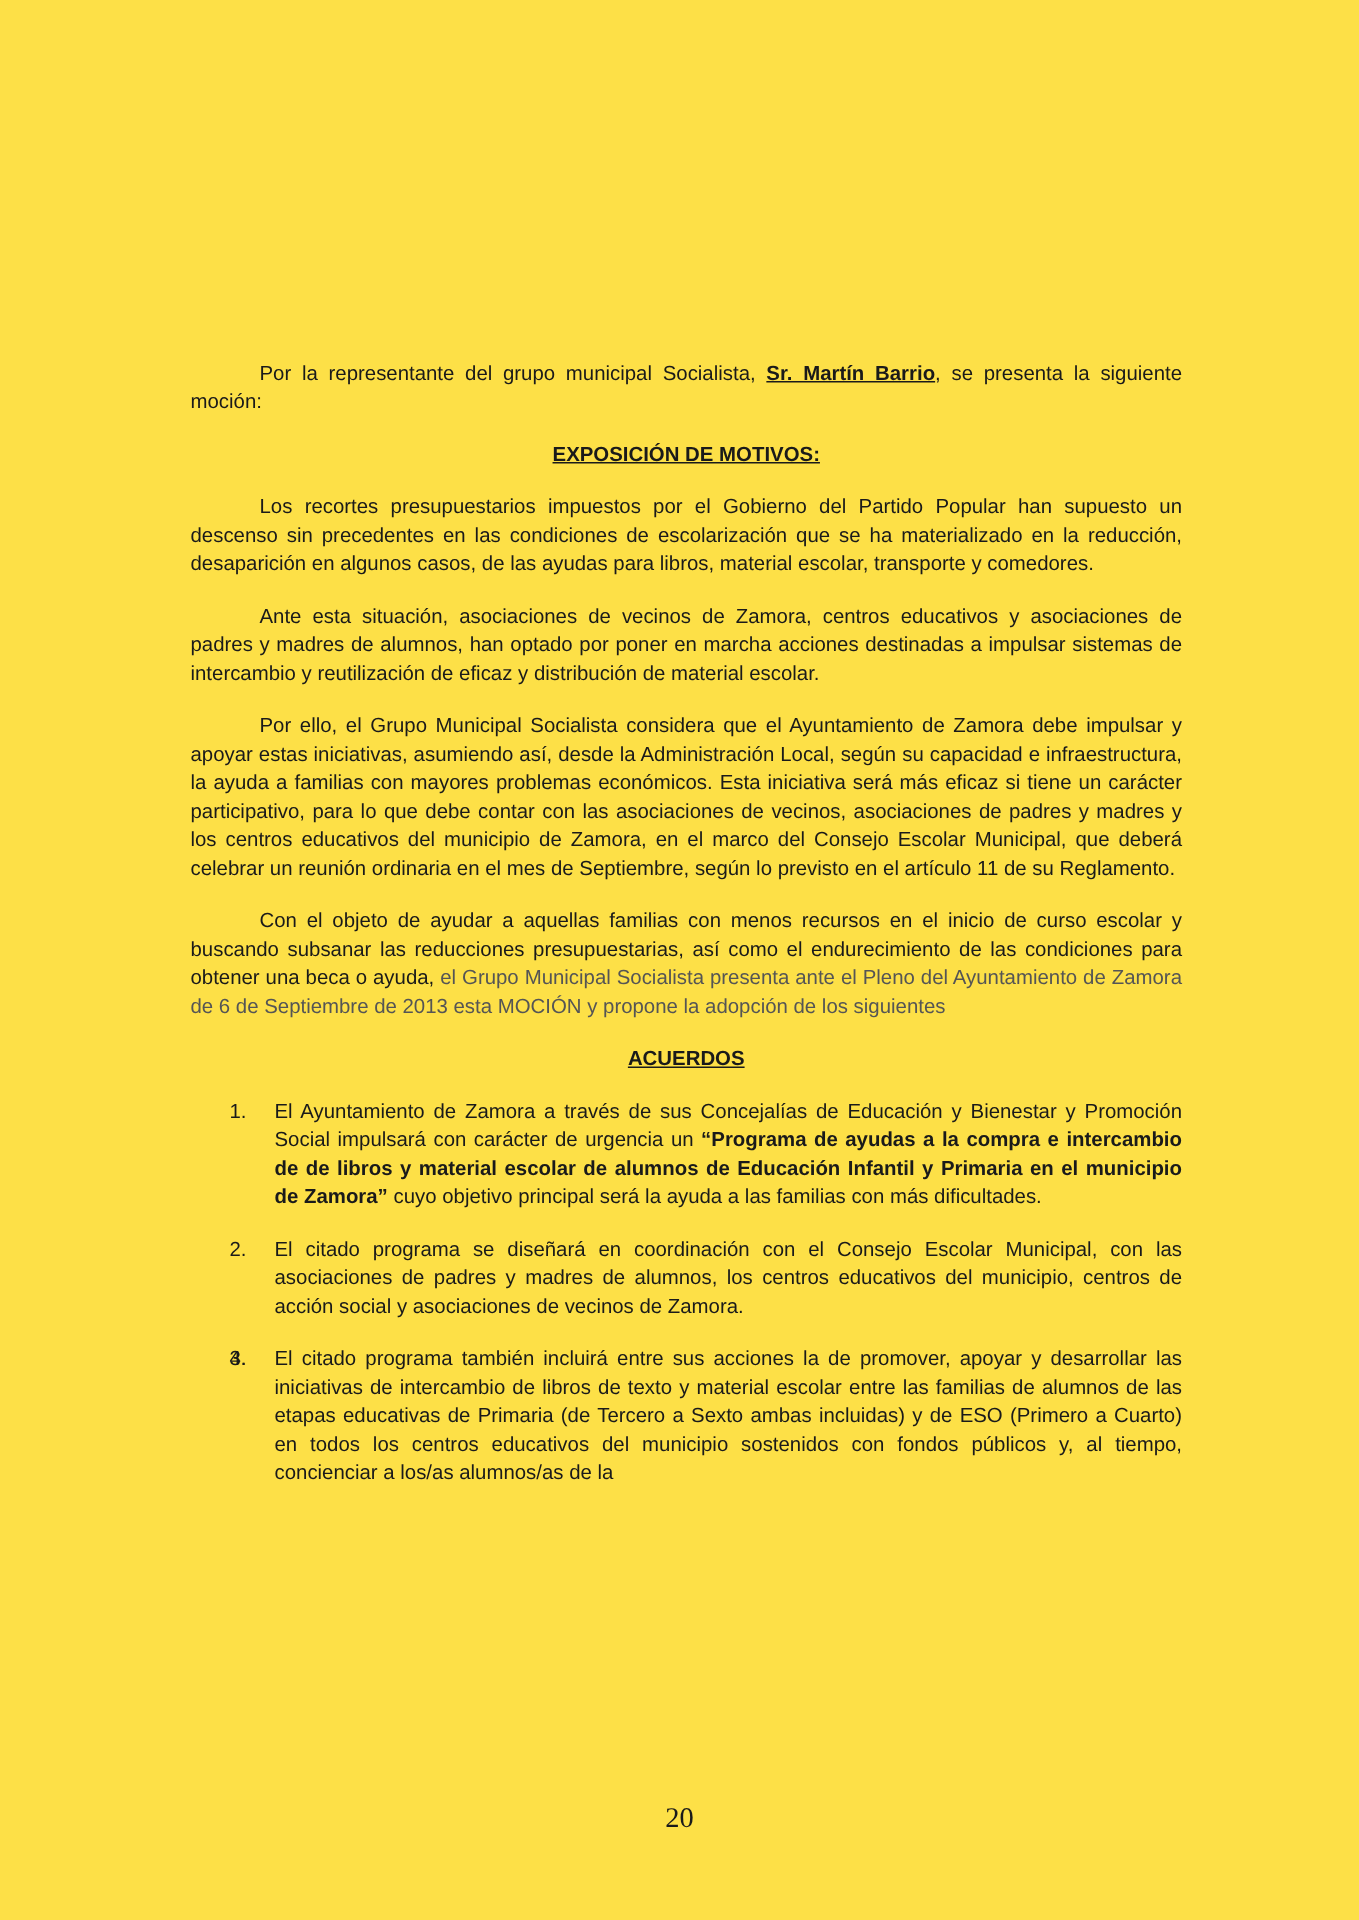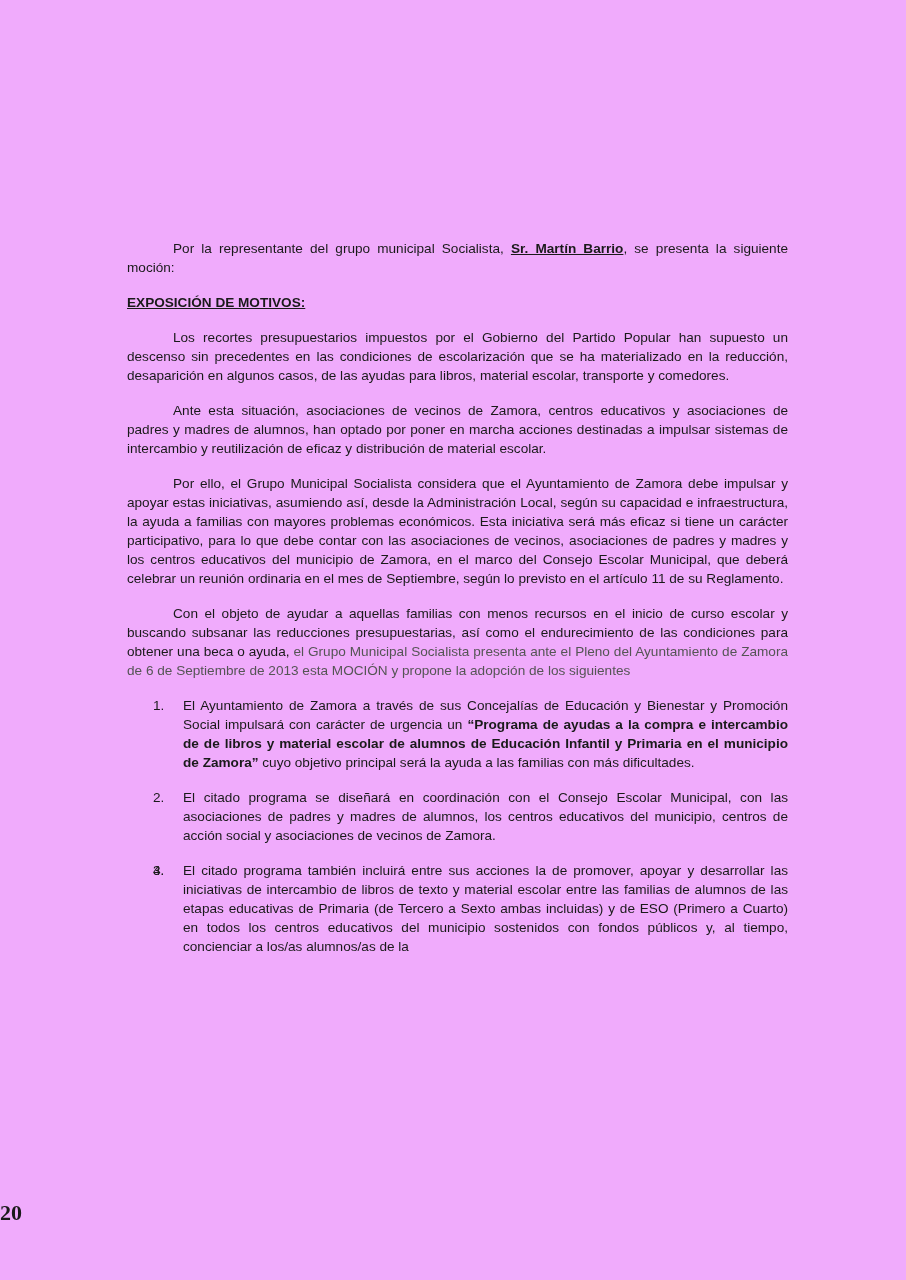--- a/index.html
+++ b/index.html
@@ -5,40 +5,40 @@
   html, body {
     margin: 0;
     padding: 0;
     background: #ffffff;
   }
   .page {
     position: relative;
     width: 906px;
     height: 1280px;
     margin: 0 auto;
-    background: #f0abfc;
+    background: #fde047;
     box-sizing: border-box;
     padding: 239px 118px 0 127px;
     font-family: "Liberation Sans", "DejaVu Sans", sans-serif;
     font-size: 13.6px;
     line-height: 19px;
     color: #1a1a1a;
     overflow: hidden;
   }
   .para {
     margin: 0 0 16px 0;
     text-align: justify;
     text-indent: 46px;
   }
   .heading {
     margin: 0 0 16px 0;
     font-size: 13.6px;
     line-height: 19px;
     font-weight: bold;
-    text-align: left;
+    text-align: center;
     text-indent: 0;
   }
   .underline { text-decoration: underline; }
   .bold { font-weight: bold; }
   .muted { color: #555555; }
   ol.acuerdos {
     list-style: none;
     margin: 0;
     padding: 0 0 0 26px;
   }
@@ -51,45 +51,45 @@
   ol.acuerdos .num {
     position: absolute;
     left: 0;
     top: 0;
   }
   .footer {
     position: absolute;
     left: 0;
     right: 0;
     top: 1203px;
-    text-align: left;
+    text-align: center;
     font-family: "Liberation Serif", "DejaVu Serif", serif;
-    font-size: 22px;
+    font-size: 19px;
     line-height: 19px;
     color: #1a1a1a;
-    font-weight: bold;
   }
 </style>
 </head>
 <body>
 
 <div class="page">
 
   <p class="para"><span>Por  la representante del grupo municipal Socialista, </span><span class="bold underline">Sr. Martín Barrio</span><span>, se presenta la siguiente moción:</span></p>
 
   <h2 class="heading"><span class="underline">EXPOSICIÓN DE MOTIVOS:</span></h2>
 
   <p class="para">Los recortes presupuestarios impuestos por el Gobierno del Partido Popular  han supuesto un descenso sin precedentes en las condiciones de escolarización que se ha materializado en la reducción, desaparición en algunos casos, de las ayudas para libros, material escolar, transporte y comedores.</p>
 
   <p class="para">Ante esta situación, asociaciones de vecinos de Zamora, centros educativos y asociaciones de padres y madres de alumnos, han optado por poner en marcha acciones destinadas a impulsar sistemas de intercambio y reutilización de eficaz y distribución de material escolar.</p>
 
   <p class="para">Por ello, el Grupo Municipal Socialista considera que el Ayuntamiento de Zamora debe impulsar y apoyar estas iniciativas, asumiendo así, desde la Administración Local, según su capacidad e infraestructura, la ayuda a familias con mayores problemas económicos. Esta iniciativa será más eficaz si tiene un carácter participativo, para lo que debe contar con las asociaciones de vecinos, asociaciones de padres y madres y los centros educativos del municipio de Zamora, en el marco del Consejo Escolar Municipal, que deberá celebrar un reunión ordinaria en el mes de Septiembre, según lo previsto en el artículo 11 de su Reglamento.</p>
 
   <p class="para"><span>Con el objeto de ayudar a aquellas familias con menos recursos en el inicio de curso escolar y buscando subsanar las reducciones presupuestarias, así como el endurecimiento de las condiciones para obtener una beca o ayuda, </span><span class="muted">el Grupo Municipal Socialista presenta ante  el Pleno del Ayuntamiento de Zamora de 6 de Septiembre de 2013 esta MOCIÓN y propone la adopción de los siguientes</span></p>
 
+  <h2 class="heading"><span class="underline">ACUERDOS</span></h2>
 
   <ol class="acuerdos">
     <li>
       <span class="num">1.</span>
       <span>El Ayuntamiento de  Zamora a través de sus Concejalías de Educación y Bienestar y Promoción Social impulsará con carácter de urgencia un </span><span class="bold">“Programa de ayudas a la compra e intercambio de de libros y material escolar de alumnos de Educación Infantil y Primaria en el municipio de Zamora”</span><span> cuyo objetivo principal será la ayuda a las familias con más dificultades.</span>
     </li>
     <li>
       <span class="num">2.</span>
       <span>El citado programa se diseñará en coordinación con el Consejo Escolar Municipal, con las asociaciones de padres y madres de  alumnos, los centros educativos del municipio, centros de acción social y asociaciones de vecinos de Zamora.</span>
     </li>

